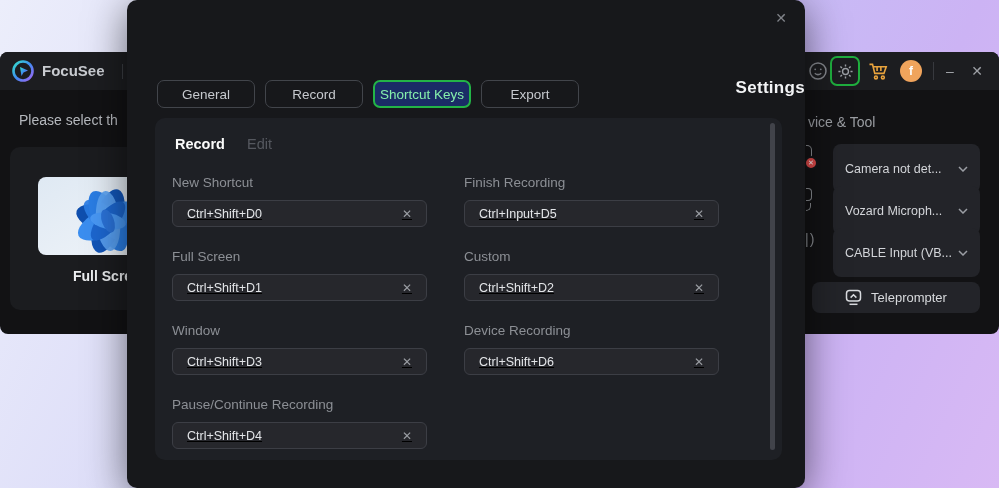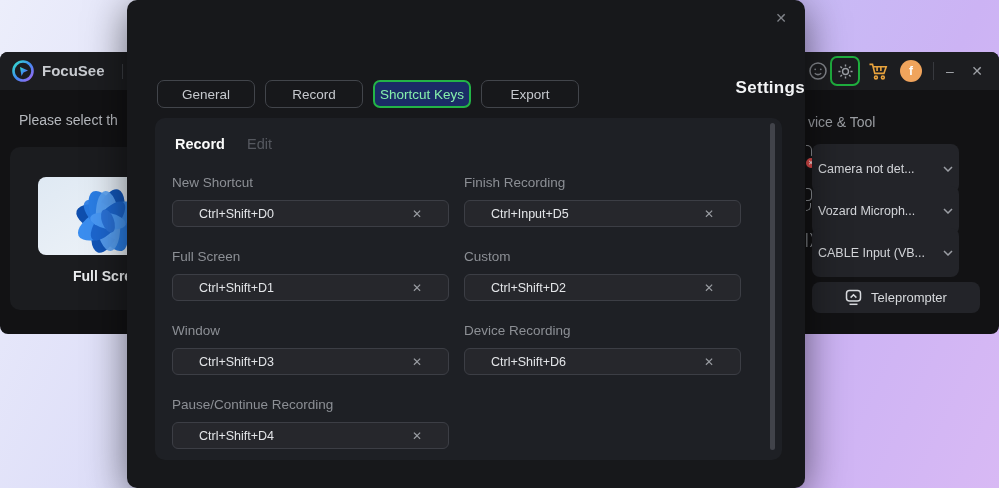--- a/index.html
+++ b/index.html
@@ -41,22 +41,22 @@
     border:1.5px solid #8a8d92; border-left:none; border-radius:0 5px 5px 0; }
   .cam-badge { position:absolute; left:804px; top:104px; width:14px; height:14px; border-radius:50%;
     background:#e14b4b; border:2px solid #141518; color:#fff; font-size:7px; line-height:10px;
     text-align:center; }
   .mic-frag { position:absolute; left:806px; top:136px; width:6px; height:13px;
     border:1.5px solid #8a8d92; border-left:none; border-radius:0 4px 4px 0; }
   .mic-frag2 { position:absolute; left:806px; top:151px; width:5px; height:8px;
     border-bottom:1.5px solid #8a8d92; border-right:1.5px solid #8a8d92; border-radius:0 0 5px 0; }
   .spk-frag { position:absolute; left:805px; top:179px; font-size:14px; color:#8a8d92; letter-spacing:1px; }
 
-  .dropdown { position:absolute; left:812px; width:147px; height:49px; background:#232429;
-    border-radius:8px; display:flex; align-items:center; padding:0 6px; }
+  .dropdown { position:absolute; left:833px; width:147px; height:49px; background:#232429;
+    border-radius:8px; display:flex; align-items:center; padding:0 12px; }
   .dd-label { font-size:12.5px; color:#d3d5d9; flex:1; white-space:nowrap; overflow:hidden; }
   .teleprompter-btn { position:absolute; left:812px; top:230px; width:168px; height:31px;
     background:#232429; border-radius:8px; display:flex; align-items:center; justify-content:center; gap:9px; }
   .tp-label { font-size:13px; color:#d8dadd; }
 
   
   .modal { position:absolute; left:127px; top:0; width:678px; height:488px;
     background:#17181b; border-radius:10px; z-index:10; box-shadow:0 8px 40px rgba(0,0,0,.55); }
   .modal-close { position:absolute; right:14px; top:8px; width:20px; height:20px; color:#808389;
     font-size:14px; display:flex; align-items:center; justify-content:center; }
@@ -68,22 +68,22 @@
   .tab.active { background:#1a2c66; border:2px solid #23b447; color:#86efac; }
 
   .panel { position:absolute; left:28px; top:118px; width:627px; height:342px;
     background:#1e2025; border-radius:10px; }
   .panel-tabs { position:absolute; left:20px; top:18px; display:flex; gap:22px; font-size:14.5px; }
   .ptab-active { color:#fafafa; font-weight:600; }
   .ptab { color:#55585f; }
   .fields { position:absolute; left:17px; top:57px; display:grid;
     grid-template-columns:277px 277px; column-gap:15px; row-gap:22px; }
   .field-label { font-size:13.5px; color:#8c8f95; margin-bottom:10px; height:15px; }
-  .field-input { width:277px; height:27px; background:#26272c; border:1px solid #3c3e45;
-    border-radius:6px; display:flex; align-items:center; justify-content:space-between; padding:0 26px; }
+  .field-input { width:255px; height:27px; background:#26272c; border:1px solid #3c3e45;
+    border-radius:6px; display:flex; align-items:center; justify-content:space-between; padding:0 14px;text-decoration:underline; }
   .field-value { font-size:12.5px; color:#e3e5e8; }
   .clear { font-size:12px; color:#9a9da3; }
   .scrollbar { position:absolute; left:615px; top:5px; width:5px; height:327px;
     background:#41434a; border-radius:3px; }
 </style>
 </head>
 <body>
 
 <div class="screen">
 

